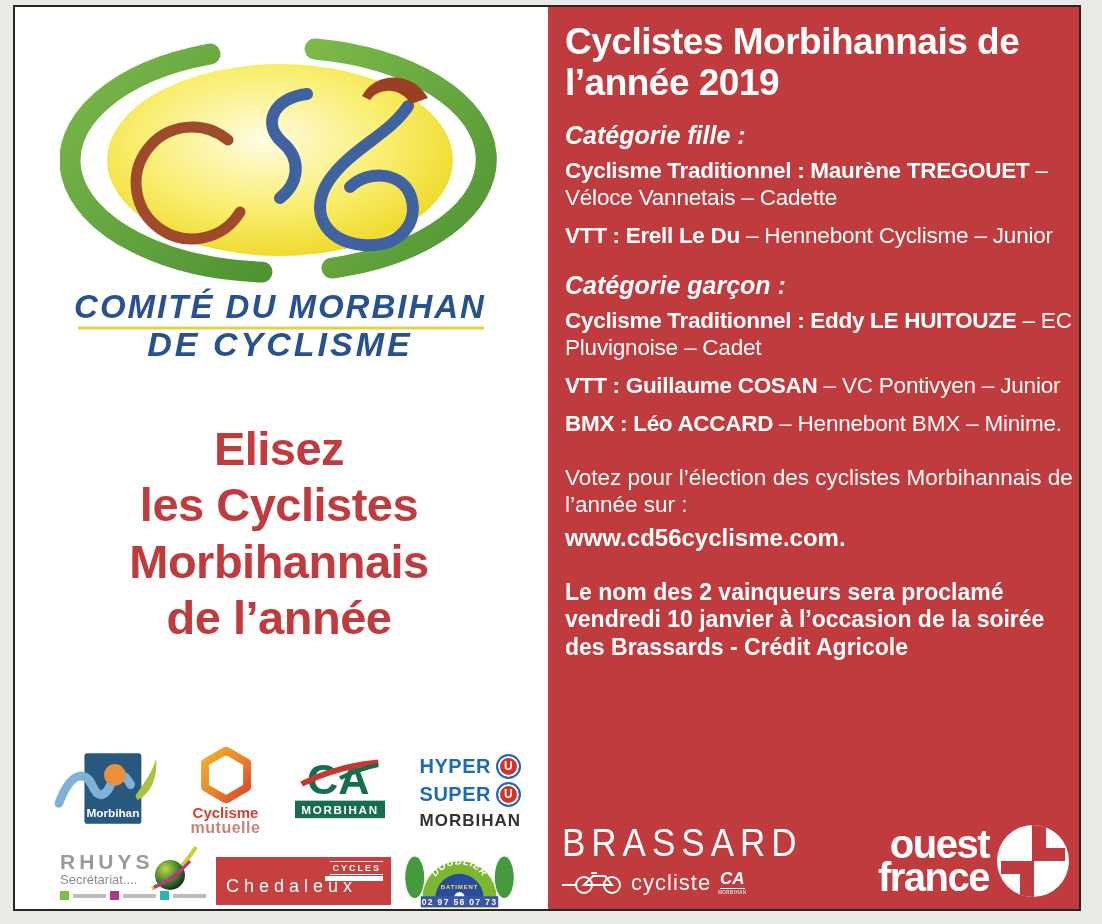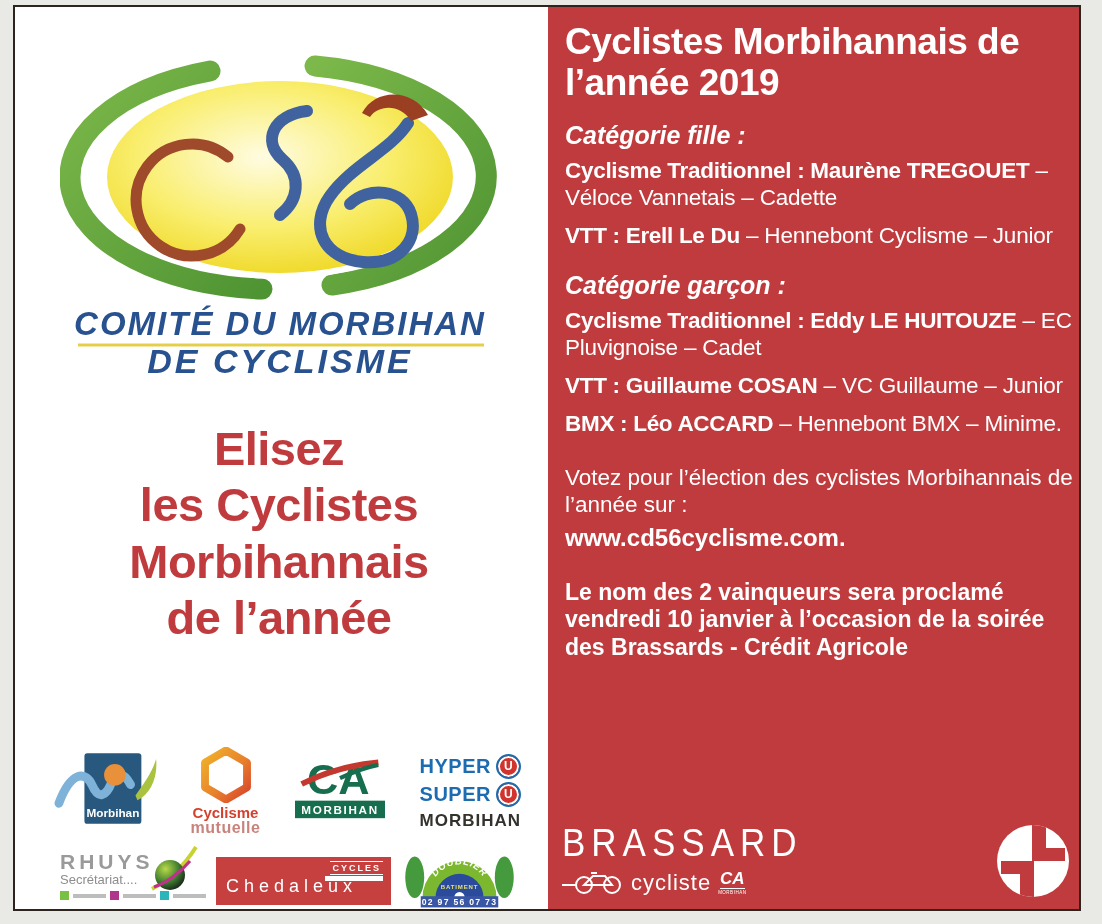--- a/index.html
+++ b/index.html
@@ -7,21 +7,21 @@
     width:1102px;height:924px;position:relative;overflow:hidden;
     background:#e9e9e6;
     font-family:"Liberation Sans","DejaVu Sans",sans-serif;
   }
   .frame{
     position:absolute;left:13px;top:5px;width:1064px;height:902px;
     border:2px solid #2c241d;background:#ffffff;
   }
   
   .left-panel{position:absolute;left:0;top:0;width:533px;height:100%;background:#fff;}
-  .cd56-logo{position:absolute;left:45px;top:46px;width:440px;}
+  .cd56-logo{position:absolute;left:45px;top:29px;width:440px;}
   .headline{
     position:absolute;left:8px;top:414px;width:512px;
     text-align:center;color:#c03b3d;font-weight:bold;
     font-size:47px;line-height:1.2;letter-spacing:-0.5px;
   }
   .sponsor-row1{
     position:absolute;left:38px;top:740px;width:468px;height:88px;
     display:flex;justify-content:space-between;align-items:center;
   }
   .sponsor-row2{
@@ -245,21 +245,21 @@
     <div class="rp-title">Cyclistes Morbihannais de l’année 2019</div>
 
     <div class="cat-heading">Catégorie fille :</div>
 
     <div class="entry"><b>Cyclisme Traditionnel : Maurène TREGOUET</b><span> – Véloce Vannetais – Cadette</span></div>
     <div class="entry"><b>VTT : Erell Le Du</b><span> – Hennebont Cyclisme – Junior</span></div>
 
     <div class="boys-block">
       <div class="cat-heading">Catégorie garçon :</div>
       <div class="entry"><b>Cyclisme Traditionnel : Eddy LE HUITOUZE</b><span> – EC Pluvignoise – Cadet</span></div>
-      <div class="entry"><b>VTT : Guillaume COSAN</b><span> – VC Guillaume – Junior</span></div>
+      <div class="entry"><b>VTT : Guillaume COSAN</b><span> – VC Pontivyen – Junior</span></div>
       <div class="entry"><b>BMX : Léo ACCARD</b><span> – Hennebont BMX – Minime.</span></div>
     </div>
 
     <div class="vote-block">
       <div>Votez pour l’élection des cyclistes Morbihannais de l’année sur :</div>
       <div class="vote-url">www.cd56cyclisme.com.</div>
     </div>
 
     <div class="announce">Le nom des 2 vainqueurs sera proclamé vendredi 10 janvier à l’occasion de la soirée des Brassards - Crédit Agricole</div>
 
@@ -277,20 +277,24 @@
           </svg>
           <span class="cword">cycliste</span>
           <span class="ca-mini">
             <span class="ca">CA</span>
             <span class="cal">MORBIHAN</span>
           </span>
         </div>
       </div>
 
       <div class="ouest">
+        <div class="words">
+          <div>ouest</div>
+          <div>france</div>
+        </div>
         <svg width="76" height="76" viewBox="0 0 76 76">
           <defs>
               <clipPath id="ofc">
                 <circle cx="38" cy="38" r="36"></circle>
               </clipPath>
             </defs>
           <circle cx="38" cy="38" r="36" fill="#ffffff"></circle>
           <g clip-path="url(#ofc)" fill="#c03b3d">
             <rect x="37" y="0" width="14" height="33"></rect>
             <rect x="37" y="25" width="33" height="13"></rect>

